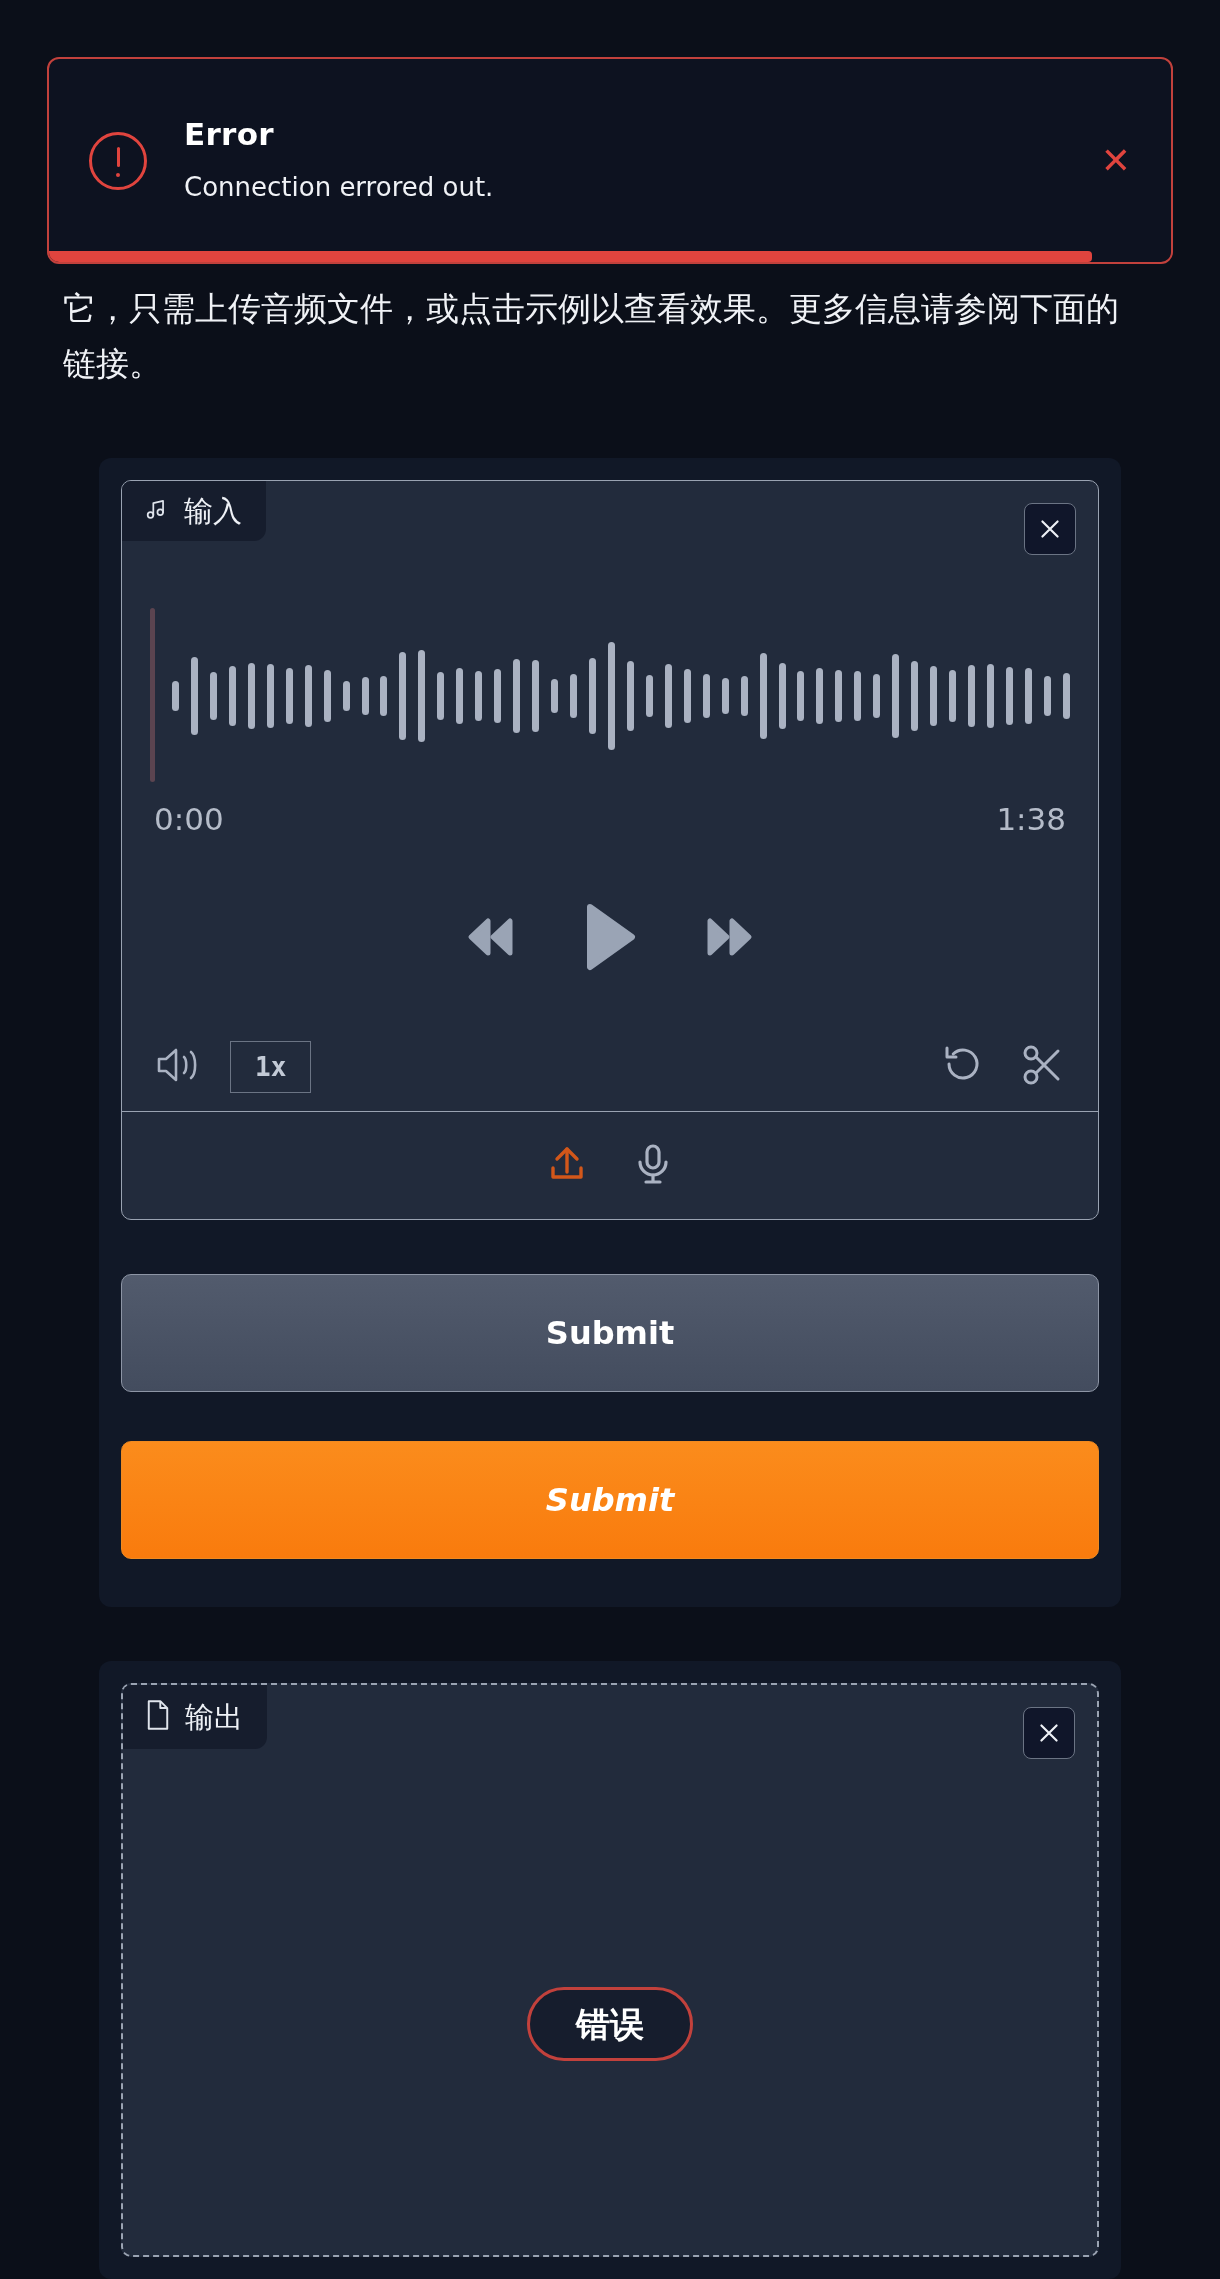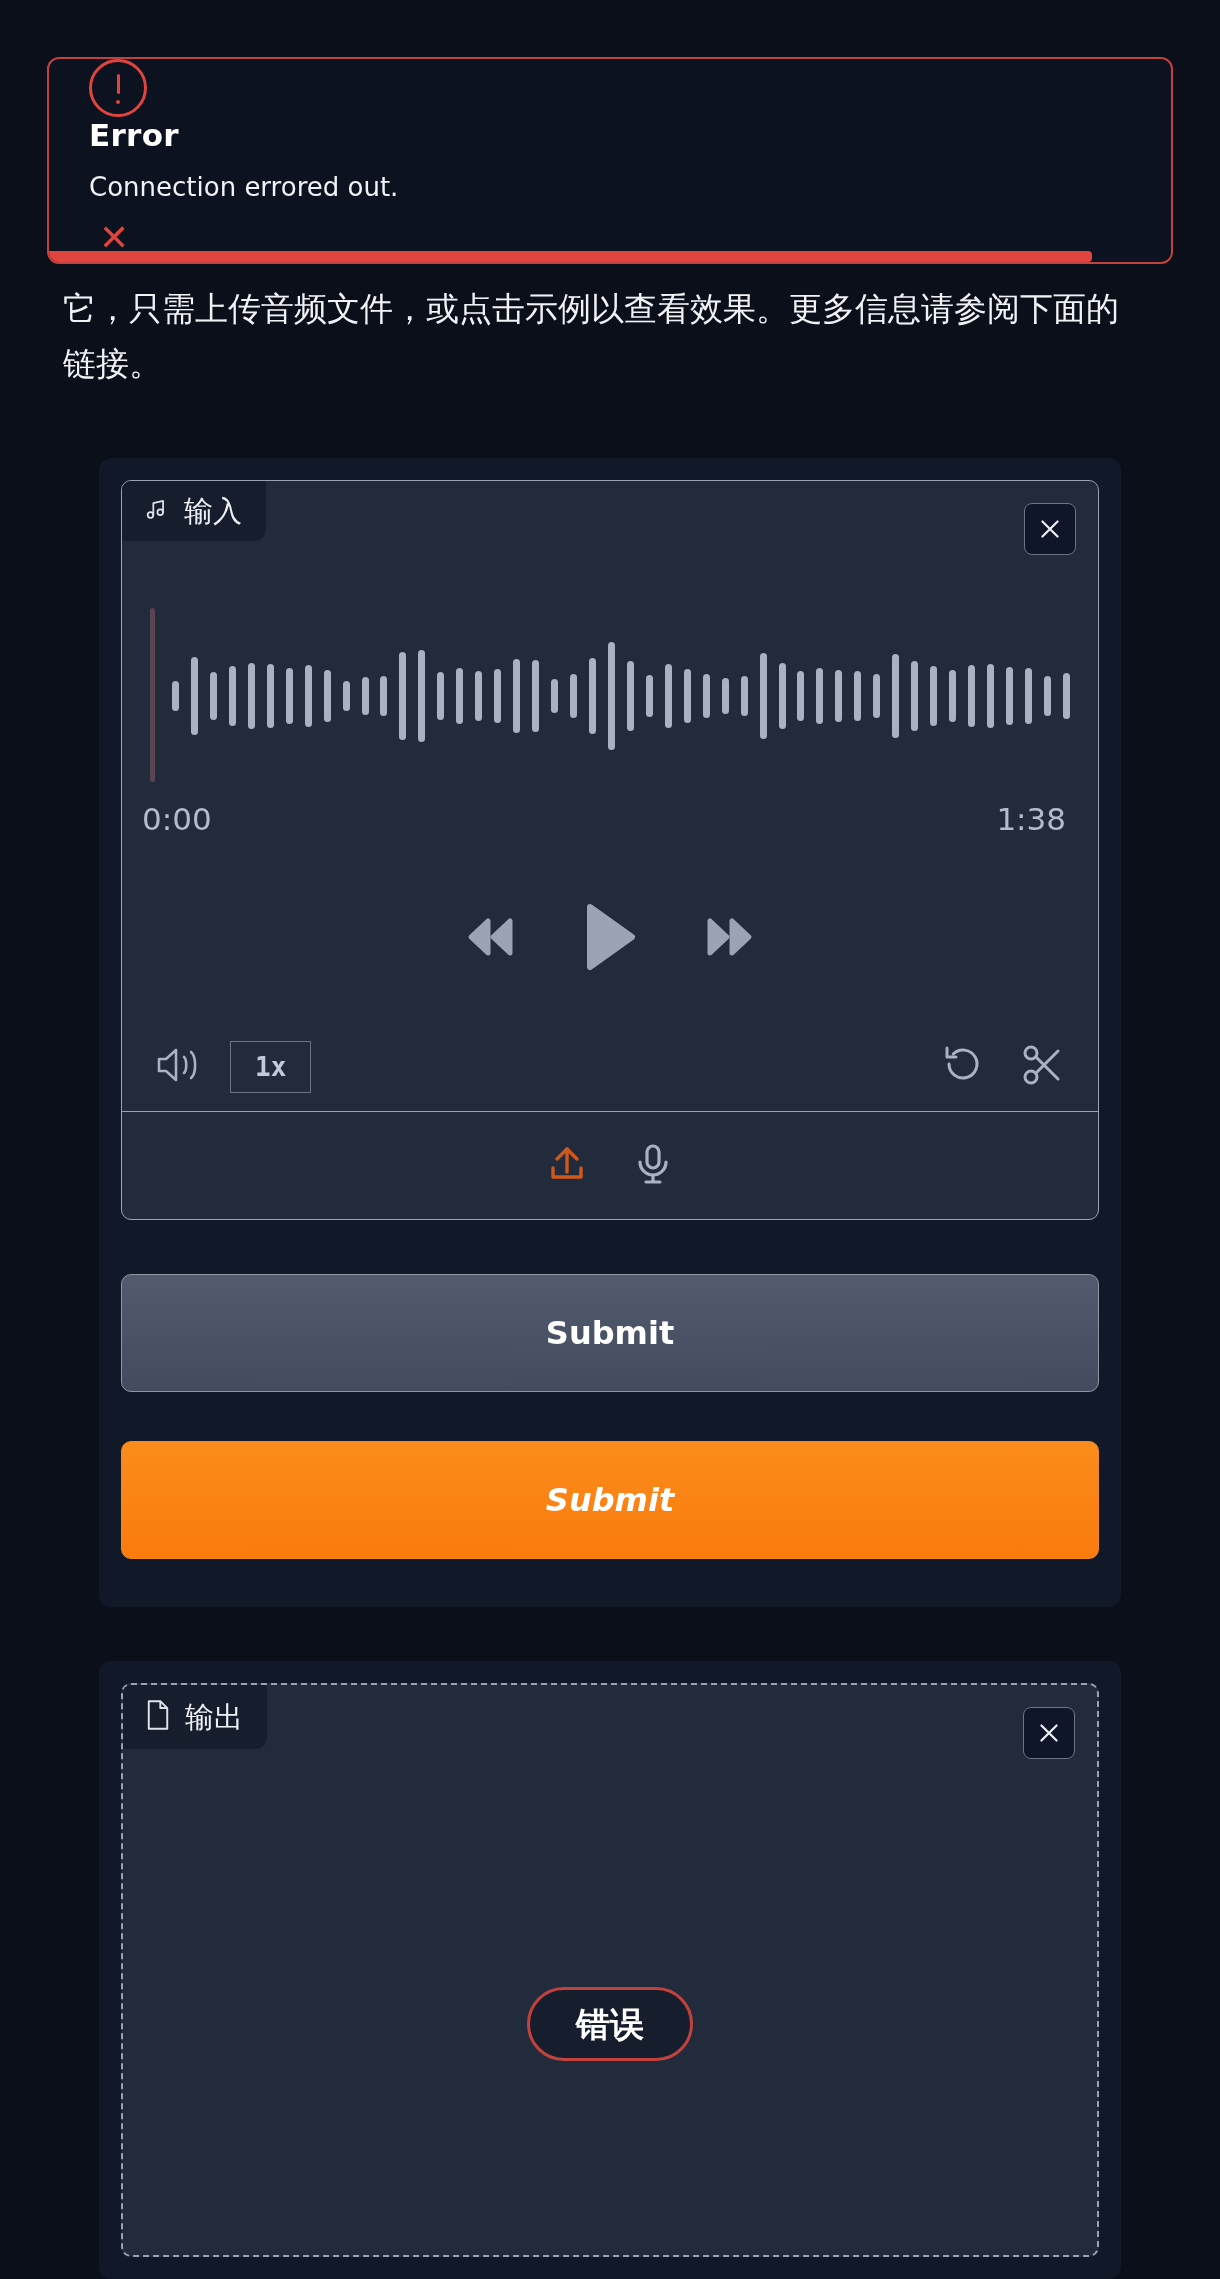--- a/index.html
+++ b/index.html
@@ -21,23 +21,23 @@
     top: 57px;
     width: 1126px;
     height: 207px;
     background: #0d1220;
     border: 2px solid #c2413c;
     border-radius: 12px;
     overflow: hidden;
   }
   .toast-inner {
     display: flex;
+    align-items: center;
     height: 100%;
     padding: 0 30px 0 40px;
-    flex-direction: column;
   }
   .toast-icon {
     width: 58px;
     height: 58px;
     flex: 0 0 58px;
     border: 3px solid #e0443e;
     border-radius: 50%;
     position: relative;
     margin-right: 37px;
   }
@@ -197,21 +197,21 @@
     justify-content: space-between;
   }
   .wf-bar {
     width: 7px;
     background: #aab2c2;
     border-radius: 4px;
   }
 
   .time-row {
     position: absolute;
-    left: 20px;
+    left: 32px;
     right: 32px;
     top: 320px;
     display: flex;
     justify-content: space-between;
     color: #b5bcc9;
     font-size: 31px;
   }
 
   .transport {
     position: absolute;

